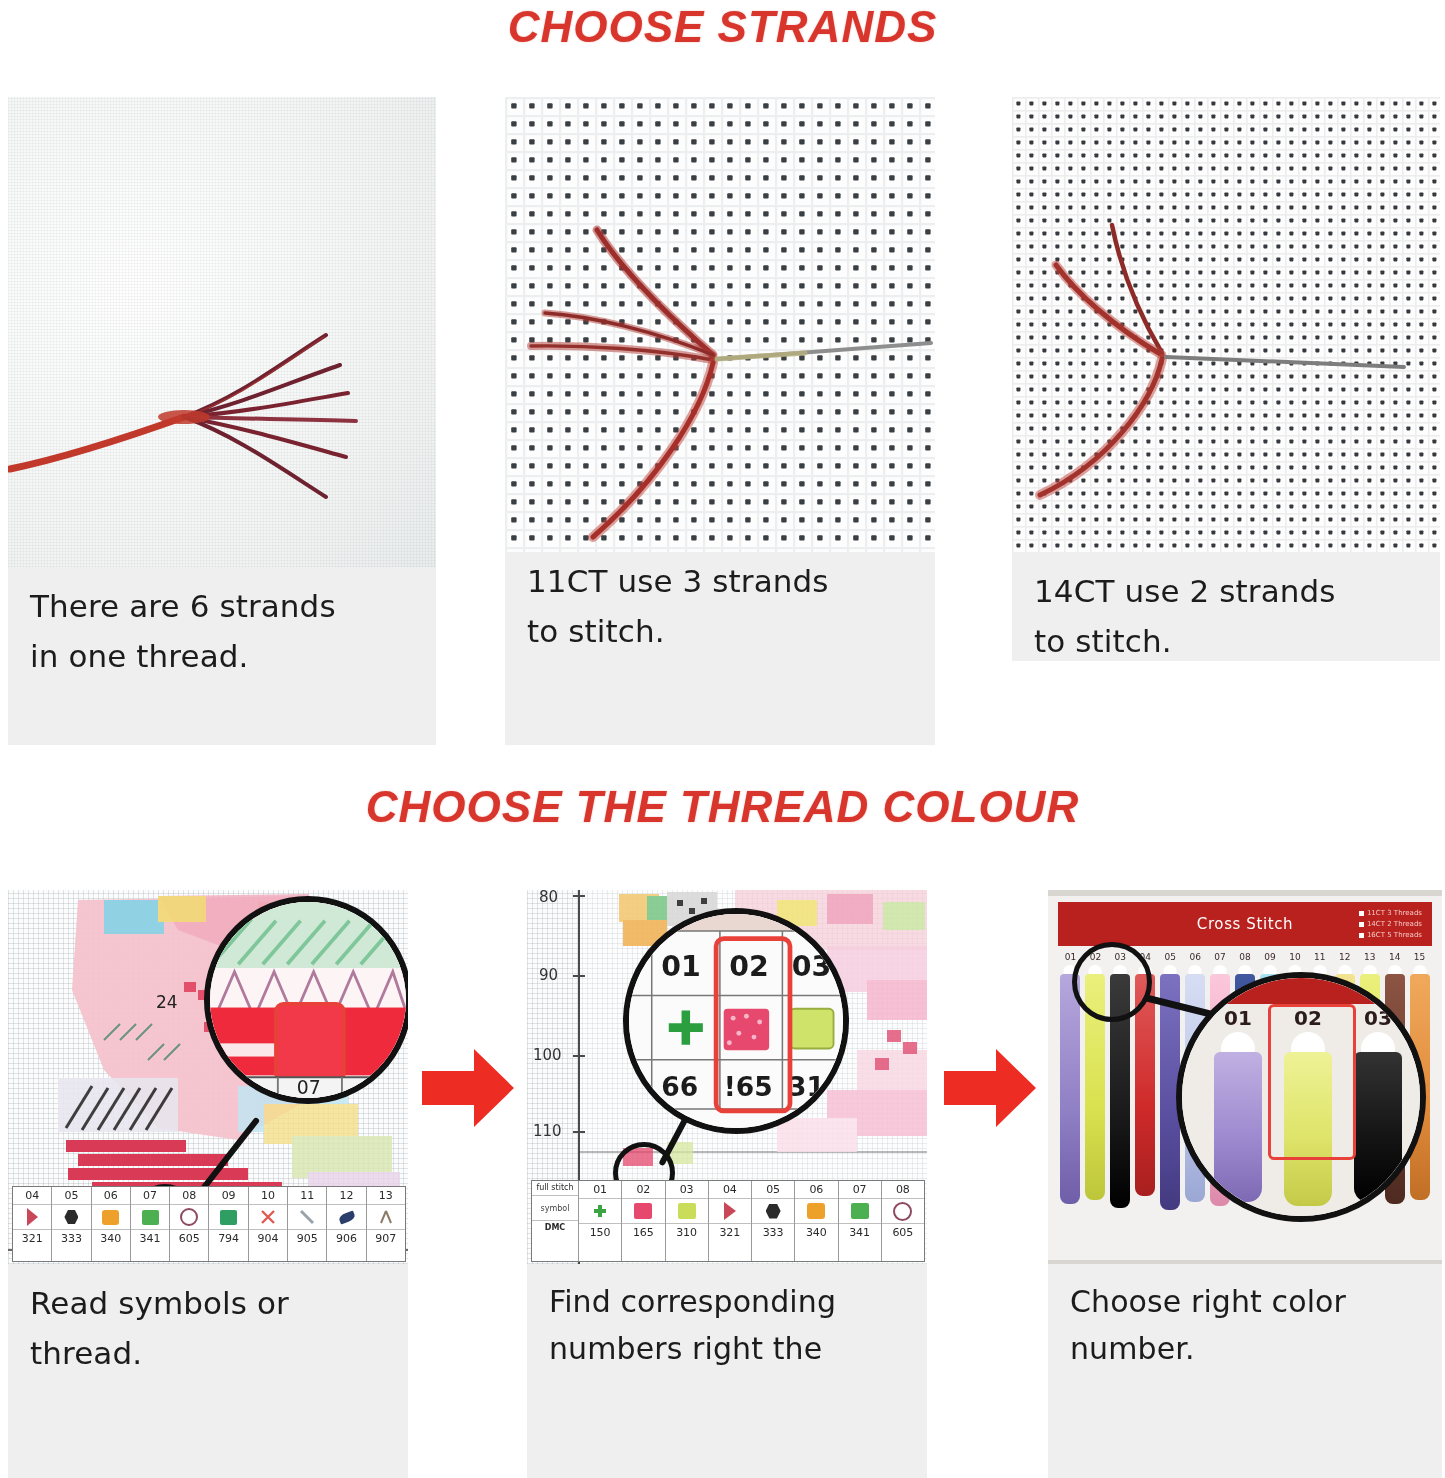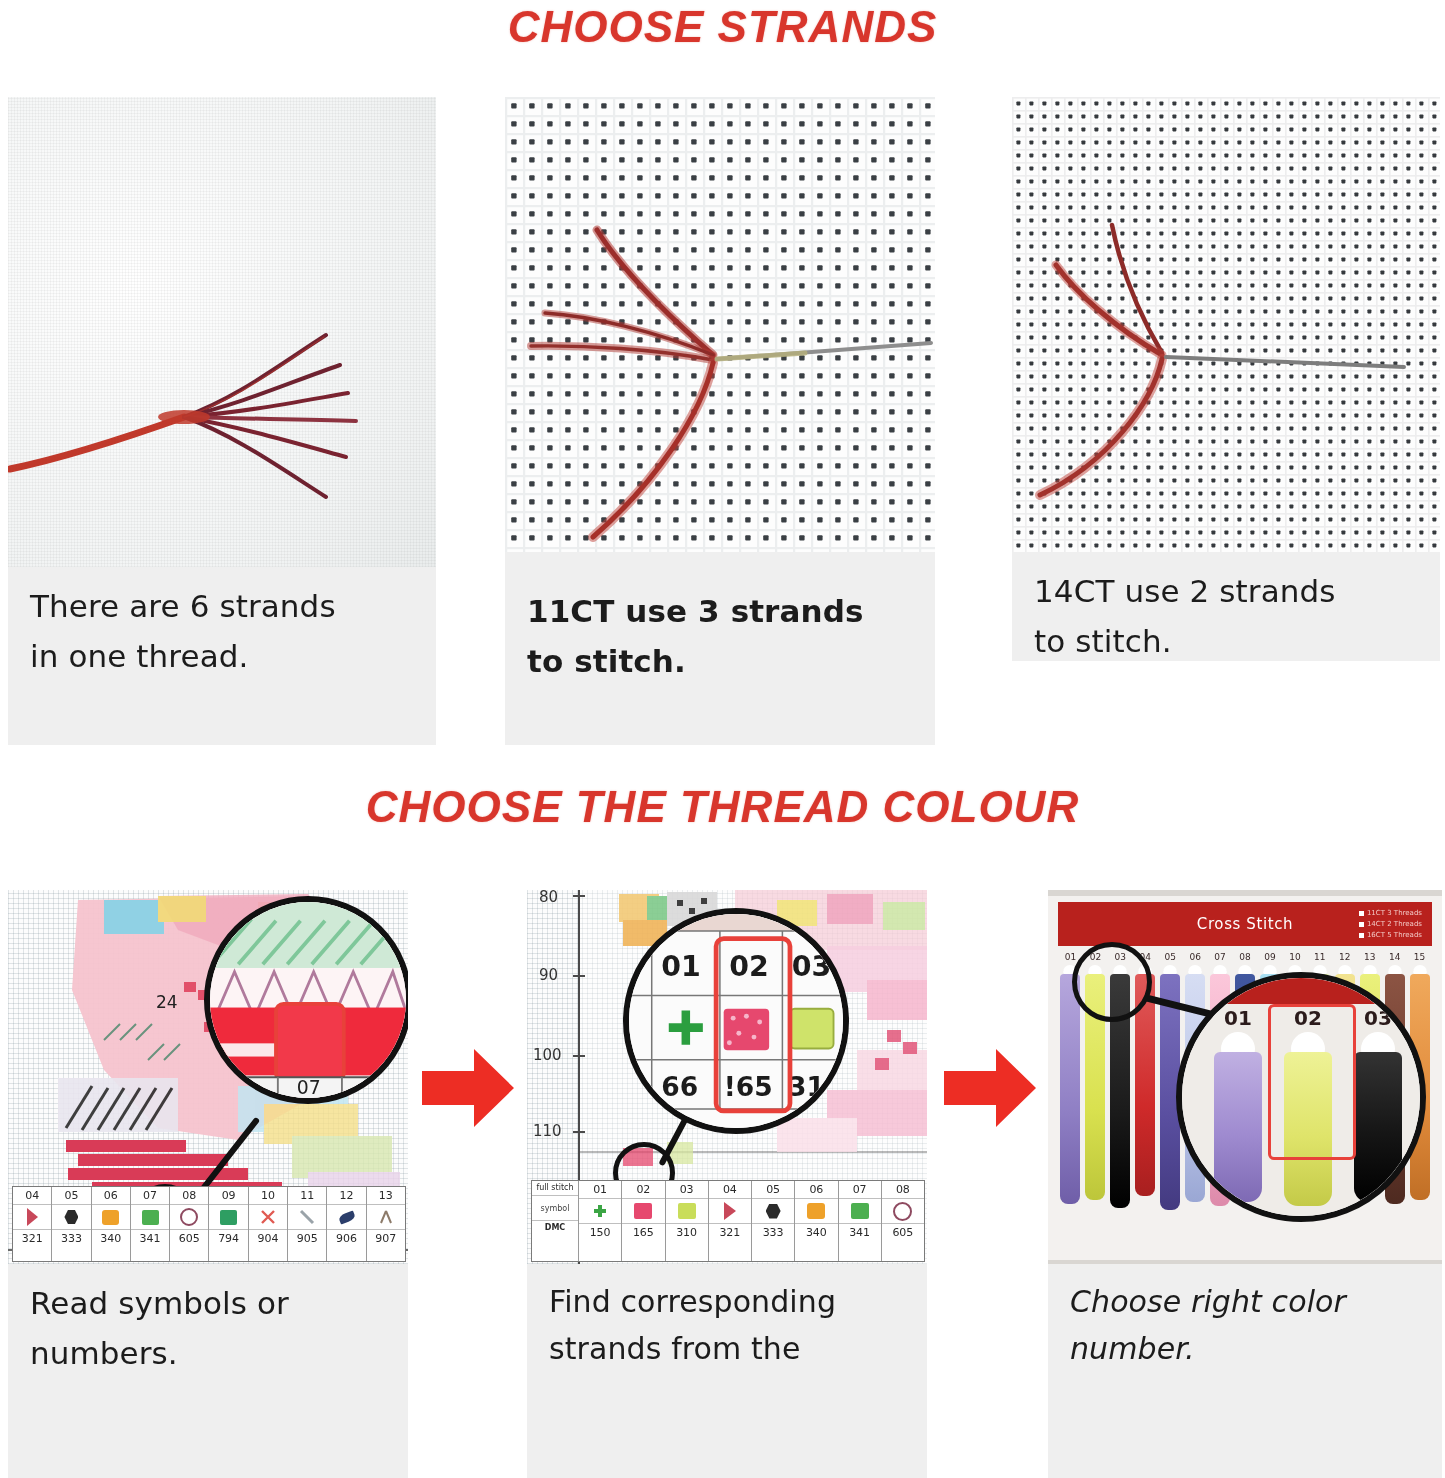--- a/index.html
+++ b/index.html
@@ -151,21 +151,21 @@
         <path d="M40 216 C86 219 150 234 208 258" stroke="#8d2b28" stroke-width="3.4"></path>
         <path d="M26 249 C80 248 150 252 208 263" stroke="#b03a34" stroke-width="8" opacity=".5"></path>
         <path d="M26 249 C80 248 150 252 208 263" stroke="#93302c" stroke-width="3.4"></path>
         <path d="M208 266 C196 318 150 386 88 440" stroke="#c0433b" stroke-width="10" opacity=".5"></path>
         <path d="M208 266 C196 318 150 386 88 440" stroke="#a63029" stroke-width="5"></path>
         <path d="M212 262 L426 246" stroke="#8e8e8e" stroke-width="4"></path>
         <path d="M212 262 L300 256" stroke="#b6b07a" stroke-width="5" opacity=".8"></path>
       </g>
     </svg>
   </div>
-  <div class="caption" style="top:475px;font-weight:bold;">
+  <div class="caption" style="top:445px;">
     <div>11CT use 3 strands</div>
     <div>to stitch.</div>
   </div>
 </div>
 
 <div class="card" style="left:1012px;top:97px;width:428px;height:564px;">
   <div class="photo" style="height:455px;">
     <div class="aida">
       <svg class="svgfull" viewBox="0 0 428 455" preserveAspectRatio="none">
         <defs>
@@ -359,21 +359,21 @@
               <path d="M8 2 L3 14 M8 2 L13 14" stroke="#8d7b6a" stroke-width="2" fill="none"></path>
             </svg>
         </div>
         <div class="lcode">907</div>
       </div>
     </div>
   </div>
 
   <div class="caption" style="top:374px;">
     <div>Read symbols or</div>
-    <div>numbers.</div>
+    <div>thread.</div>
   </div>
 </div>
 
 <svg class="arrow" style="left:418px;top:1043px;width:100px;height:90px;" viewBox="0 0 100 90">
   <path d="M4 28 L56 28 L56 6 L96 45 L56 84 L56 62 L4 62 Z" fill="#ed2d24"></path>
 </svg>
 
 <div class="card" style="left:527px;top:890px;width:400px;height:588px;">
 
   <div class="photo" style="height:374px;">
@@ -529,21 +529,21 @@
         <div class="lsym">
           <i style="width:15px;height:15px;border:2px solid #8e4a60;border-radius:50%;"></i>
         </div>
         <div class="lcode">605</div>
       </div>
     </div>
   </div>
 
   <div class="caption small" style="top:374px;">
     <div>Find corresponding</div>
-    <div>strands from the</div>
+    <div>numbers right the</div>
   </div>
 </div>
 
 <svg class="arrow" style="left:940px;top:1043px;width:100px;height:90px;" viewBox="0 0 100 90">
   <path d="M4 28 L56 28 L56 6 L96 45 L56 84 L56 62 L4 62 Z" fill="#ed2d24"></path>
 </svg>
 
 <div class="card" style="left:1048px;top:890px;width:394px;height:588px;">
 
   <div class="photo" style="height:374px;background:#d9d6d2;">
@@ -665,17 +665,17 @@
       <div class="magskein" style="left:164px;top:28px;width:64px;height:210px;">
         <div class="mnum">03</div>
         <div class="mhole"></div>
         <div class="mfloss" style="height:150px;background:linear-gradient(180deg,#333,#151515 55%,#000);"></div>
       </div>
 
       <div class="cellbox" style="left:86px;top:26px;width:82px;height:150px;"></div>
     </div>
   </div>
 
-  <div class="caption small" style="top:374px;font-style:italic;">
+  <div class="caption small" style="top:374px;">
     <div>Choose right color</div>
     <div>number.</div>
   </div>
 </div>
 
 </body></html>

